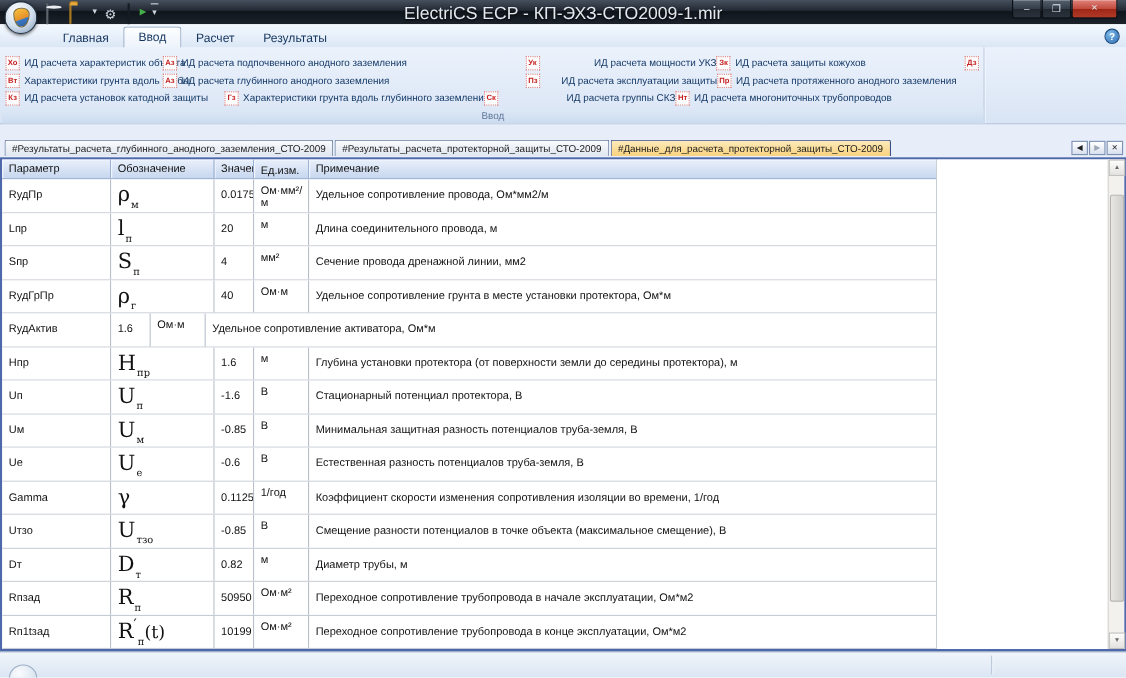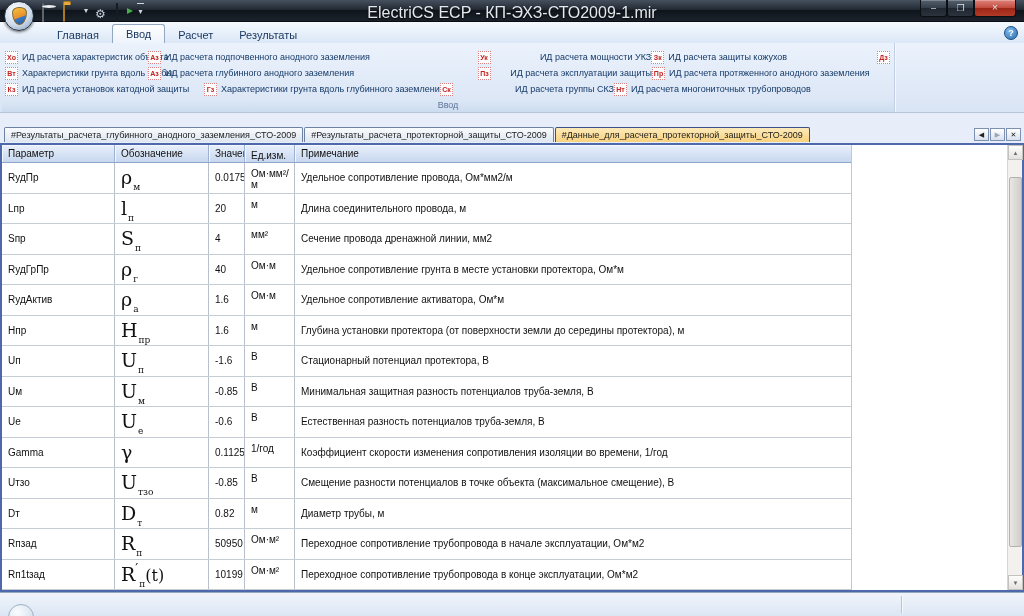--- a/index.html
+++ b/index.html
@@ -60,21 +60,21 @@
   .tabnav-btn.disabled { color:#9aa5b5; }
 
   
   .content { position:absolute; top:143px; left:0; width:1024px; height:449px; border:2px solid #4d68ab; background:#fff; }
   .grid { position:absolute; left:0; top:0; width:850px; height:445px; border-right:1px solid #c2c8d2; }
   .ghead { display:flex; height:18px; background:linear-gradient(#e9f0fb,#c7d7ef); border-bottom:1px solid #8fa6cb; }
   .hcell { font-size:10px; color:#111; padding:3px 0 0 6px; border-right:1px solid #9db1d2; box-shadow:inset 1px 1px 0 #f3f7fd; overflow:hidden; white-space:nowrap; }
   .gbody { position:absolute; top:18px; left:0; right:0; bottom:0; overflow:hidden; }
   .trow { display:flex; height:30.5px; border-bottom:1px solid #c6ccd5; background:#fff; }
   .cell { padding:2px 0 0 6px; border-right:1px solid #b9c0cc; font-size:10px; color:#111; overflow:hidden; }
-  .c0 { width:113px; flex:none; }
+  .c0 { width:99px; flex:none; }
   .c1 { width:94px; flex:none; }
   .c2 { width:36px; flex:none; }
   .c3 { width:50px; flex:none; word-break:break-all; line-height:11px; }
   .c4 { flex:1; border-right:none; }
   .c0, .c2, .c3, .c4 { display:flex; align-items:flex-start; padding-top:4px; }
   .c4 { align-items:center; padding-top:0; }
   .c0 { align-items:center; padding-top:0; }
   .c2 { align-items:center; padding-top:0; }
   .c3 { align-items:center; padding-top:0; display:block; padding-top:5px; }
   .sym { font-family:"DejaVu Serif",serif; padding-top:1px; }
@@ -239,21 +239,20 @@
         </div>
         <div class="trow">
           <div class="cell c0">RудГрПр</div>
           <div class="cell c1 sym"><span class="smain">ρ</span><span class="ssub">г</span></div>
           <div class="cell c2">40</div>
           <div class="cell c3">Ом·м</div>
           <div class="cell c4">Удельное сопротивление грунта в месте установки протектора, Ом*м</div>
         </div>
         <div class="trow">
           <div class="cell c0">RудАктив</div>
-          <div class="cell c1 sym"><span class="smain">ρ</span><span class="ssub">а</span></div>
           <div class="cell c2">1.6</div>
           <div class="cell c3">Ом·м</div>
           <div class="cell c4">Удельное сопротивление активатора, Ом*м</div>
         </div>
         <div class="trow">
           <div class="cell c0">Нпр</div>
           <div class="cell c1 sym"><span class="smain">H</span><span class="ssub">пр</span></div>
           <div class="cell c2">1.6</div>
           <div class="cell c3">м</div>
           <div class="cell c4">Глубина установки протектора (от поверхности земли до середины протектора), м</div>

